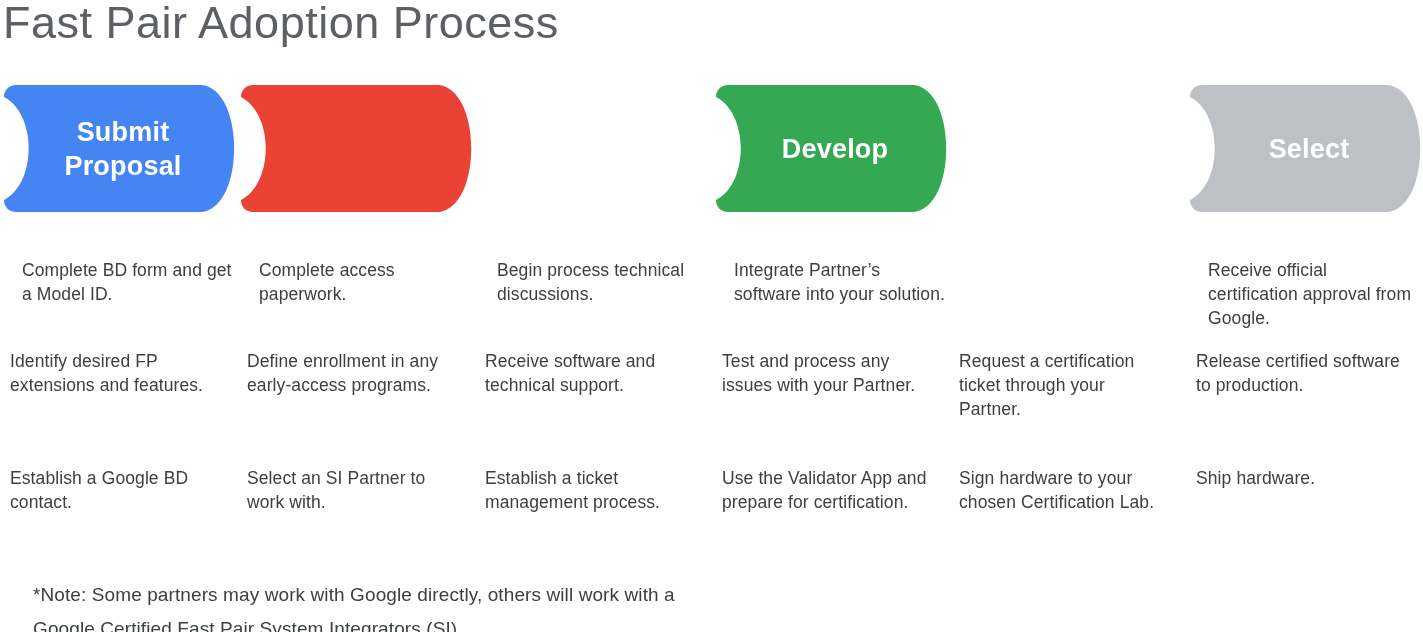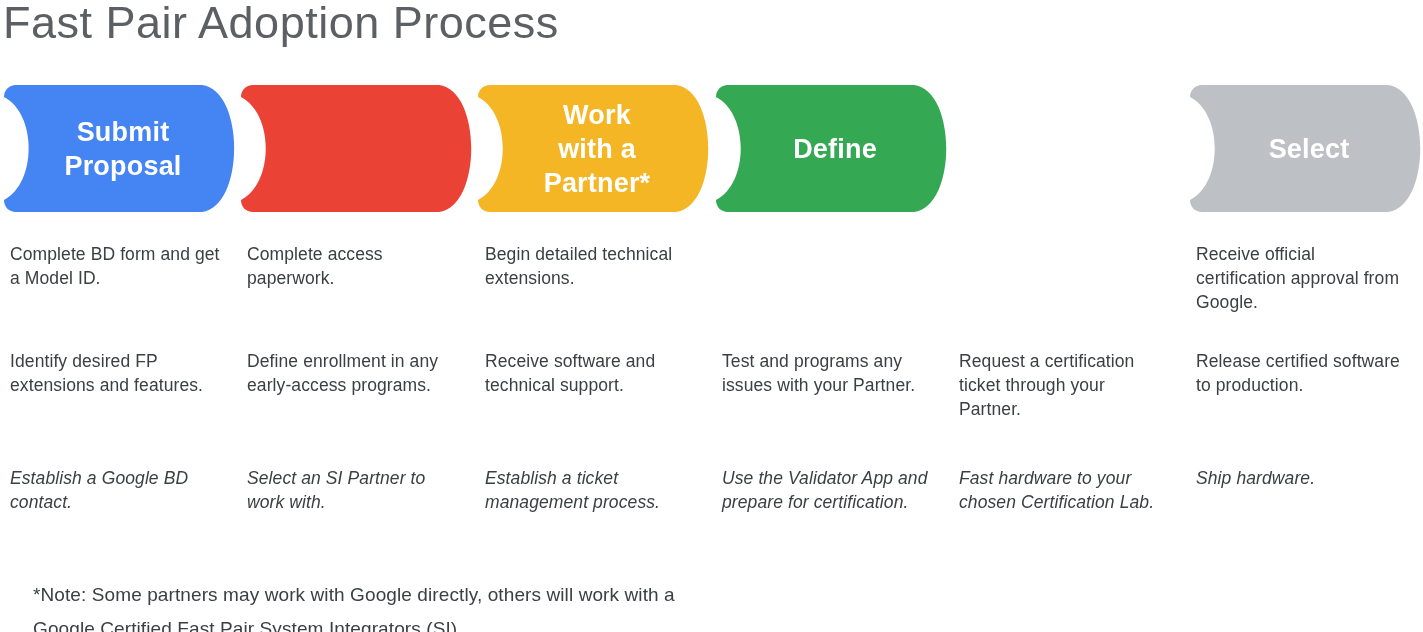--- a/index.html
+++ b/index.html
@@ -59,23 +59,23 @@
   }
   .steps-col p {
     position: absolute;
     margin: 0;
     width: 212px;
     font-size: 17.5px;
     line-height: 24px;
     color: #3c4043;
     letter-spacing: 0.1px;
   }
-  .steps-col p.step-1 { top: 0; }
+  .steps-col p.step-1 { top: 16px; margin-left: 12px; }
   .steps-col p.step-2 { top: 107px; }
-  .steps-col p.step-3 { top: 224px; font-style: italic; }
+  .steps-col p.step-3 { top: 224px; }
 
   .footnote {
     position: absolute;
     left: 10px;
     top: 578px;
     width: 720px;
     font-size: 19px;
     line-height: 34px;
     color: #3c4043;
     white-space: pre-line;
@@ -97,34 +97,26 @@
     <div class="stage-label">Submit
 Proposal</div>
   </div>
 
   <div class="stage" style="left:237px">
     <svg width="246" height="127" viewBox="0 0 246 127">
       <path d="M 16 0 L 202 0 C 245 5 245 122 202 127 L 16 127 C 9 127 4 122 4 115 C 37 98 37 29 4 12 C 4 5 9 0 16 0 Z" fill="#EA4335"></path>
     </svg>
   </div>
 
-  <div class="stage" style="left:474px">
-    <svg width="246" height="127" viewBox="0 0 246 127">
-      <path d="M 16 0 L 202 0 C 245 5 245 122 202 127 L 16 127 C 9 127 4 122 4 115 C 37 98 37 29 4 12 C 4 5 9 0 16 0 Z" fill="#F5B626"></path>
-    </svg>
-    <div class="stage-label">Work
-with a
-Partner*</div>
-  </div>
 
   <div class="stage" style="left:712px">
     <svg width="246" height="127" viewBox="0 0 246 127">
       <path d="M 16 0 L 202 0 C 245 5 245 122 202 127 L 16 127 C 9 127 4 122 4 115 C 37 98 37 29 4 12 C 4 5 9 0 16 0 Z" fill="#34A853"></path>
     </svg>
-    <div class="stage-label">Define</div>
+    <div class="stage-label">Develop</div>
   </div>
 
 
   <div class="stage" style="left:1186px">
     <svg width="246" height="127" viewBox="0 0 246 127">
       <path d="M 16 0 L 202 0 C 245 5 245 122 202 127 L 16 127 C 9 127 4 122 4 115 C 37 98 37 29 4 12 C 4 5 9 0 16 0 Z" fill="#BDC1C6"></path>
     </svg>
     <div class="stage-label">Select</div>
   </div>
 
@@ -134,33 +126,34 @@
     <p class="step-3">Establish a Google BD contact.</p>
   </div>
 
   <div class="steps-col" style="left:247px">
     <p class="step-1">Complete access paperwork.</p>
     <p class="step-2">Define enrollment in any early-access programs.</p>
     <p class="step-3">Select an SI Partner to work with.</p>
   </div>
 
   <div class="steps-col" style="left:485px">
-    <p class="step-1">Begin detailed technical extensions.</p>
+    <p class="step-1">Begin process technical discussions.</p>
     <p class="step-2">Receive software and technical support.</p>
     <p class="step-3">Establish a ticket management process.</p>
   </div>
 
   <div class="steps-col" style="left:722px">
-    <p class="step-2">Test and programs any issues with your Partner.</p>
+    <p class="step-1">Integrate Partner’s software into your solution.</p>
+    <p class="step-2">Test and process any issues with your Partner.</p>
     <p class="step-3">Use the Validator App and prepare for certification.</p>
   </div>
 
   <div class="steps-col" style="left:959px">
     <p class="step-2">Request a certification ticket through your Partner.</p>
-    <p class="step-3">Fast hardware to your chosen Certification Lab.</p>
+    <p class="step-3">Sign hardware to your chosen Certification Lab.</p>
   </div>
 
   <div class="steps-col" style="left:1196px">
     <p class="step-1">Receive official certification approval from Google.</p>
     <p class="step-2">Release certified software to production.</p>
     <p class="step-3">Ship hardware.</p>
   </div>
 
   <div class="footnote">*Note: Some partners may work with Google directly, others will work with a
 Google Certified Fast Pair System Integrators (SI).</div>

